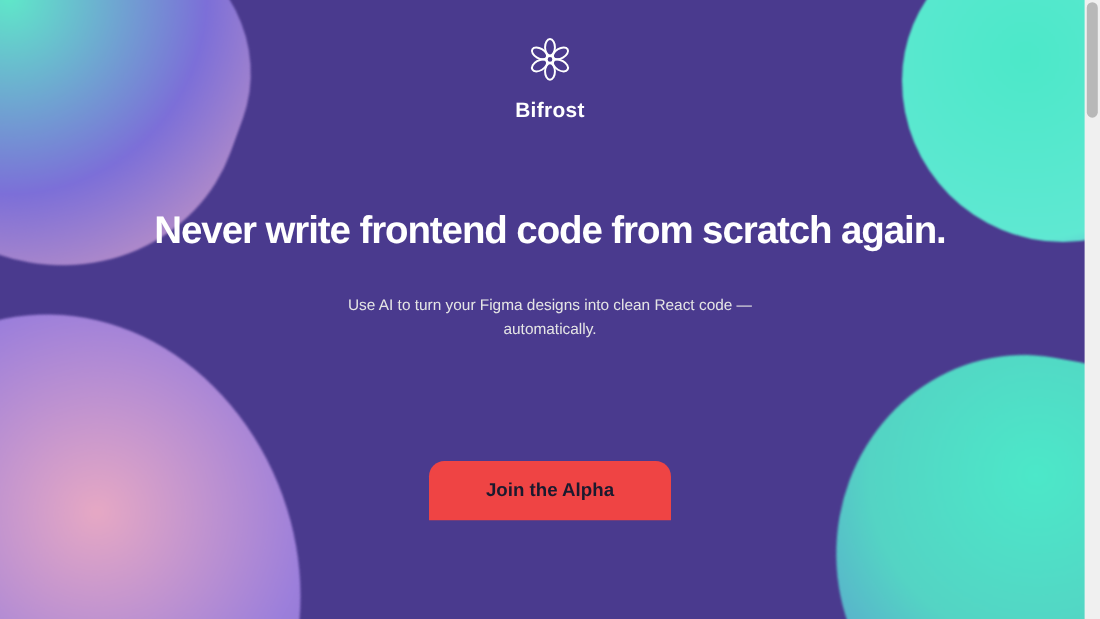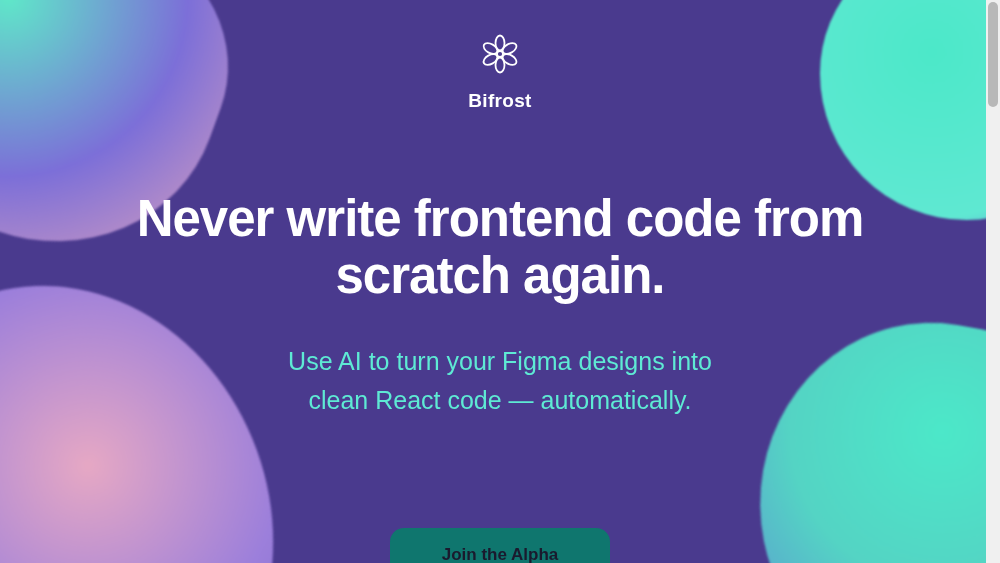--- a/index.html
+++ b/index.html
@@ -90,41 +90,41 @@
 
     .brand-name {
       color: #ffffff;
       font-size: 19px;
       font-weight: 600;
       letter-spacing: 0.3px;
     }
 
     .headline {
       color: #ffffff;
-      font-size: 51px;
+      font-size: 35px;
       font-weight: 700;
       letter-spacing: -1px;
       line-height: 1.12;
       text-align: center;
       margin-bottom: 38px;
       max-width: 800px;
     }
 
     .subheadline {
-      color: #5eead4;
-      font-size: 25px;
+      color: #e5e5e5;
+      font-size: 14px;
       font-weight: 400;
       line-height: 1.55;
       text-align: center;
       max-width: 440px;
       margin-bottom: 108px;
     }
 
     .cta-button {
-      background: #0f766e;
+      background: #ef4444;
       color: #1a1a2e;
       font-size: 17px;
       font-weight: 600;
       padding: 17px 52px;
       border: none;
       border-radius: 14px 14px 0 0;
       cursor: pointer;
       font-family: inherit;
     }
 

